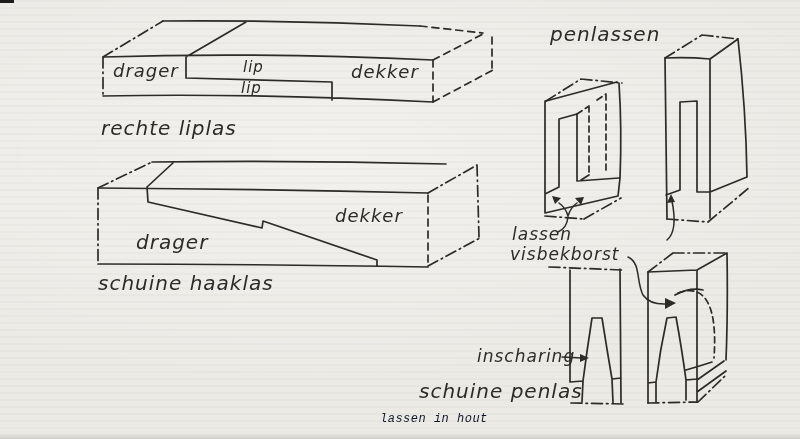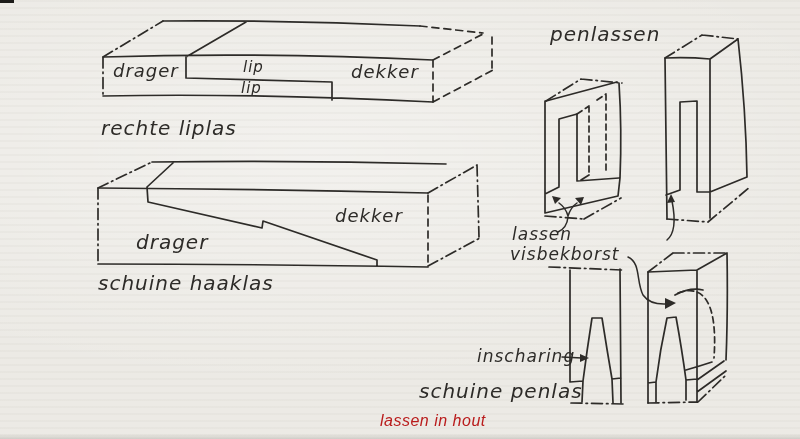--- a/index.html
+++ b/index.html
@@ -22,22 +22,22 @@
     position:absolute;left:0;top:0;width:14px;height:3px;background:#1d1c1a;
   }
   svg{position:absolute;left:0;top:0;}
   .lbl{
     position:absolute;color:#2d2b28;font-style:italic;letter-spacing:1px;
     white-space:nowrap;line-height:1;font-family:"DejaVu Sans",sans-serif;
   }
   .cap{font-size:20px;}
   .mid{font-size:17px;}
   .serif-cap{
-    position:absolute;font-family:Liberation Sans, sans-serif;
-    font-style:italic;font-size:16px;color:#b91c1c;letter-spacing:.5px;white-space:nowrap;
+    position:absolute;font-family:Liberation Mono, monospace;
+    font-style:italic;font-size:12px;color:#0f172a;letter-spacing:.5px;white-space:nowrap;
   }
 </style>
 </head>
 <body>
 
 <div id="page">
 
   <div id="corner-mark"></div>
   <div id="scan-edge-bottom"></div>
 

